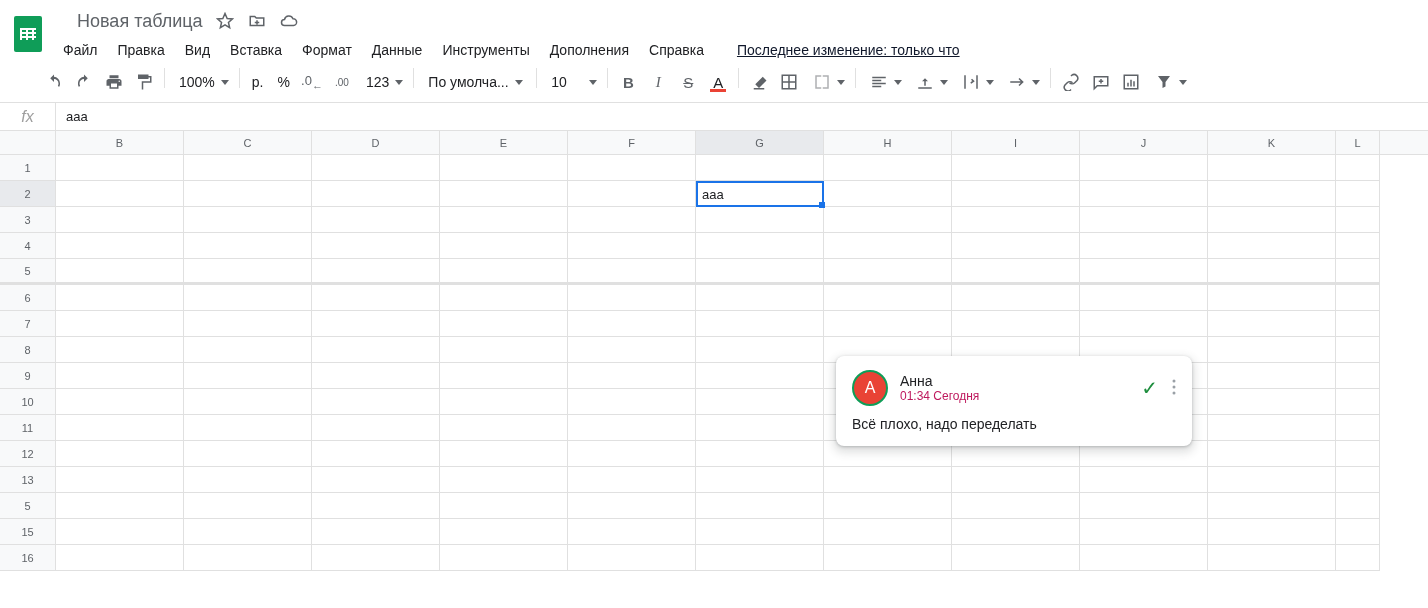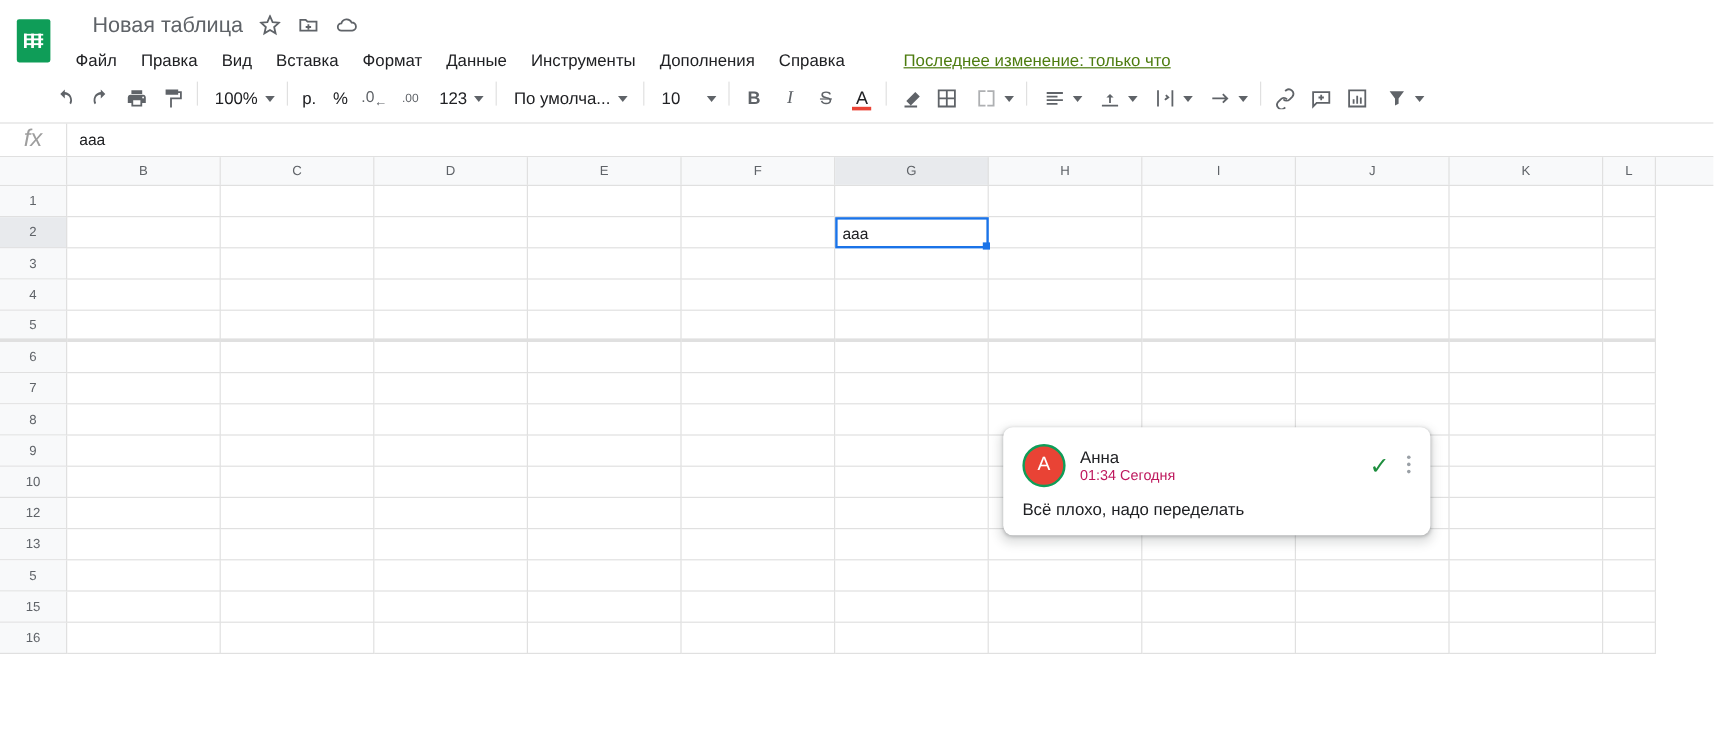--- a/index.html
+++ b/index.html
@@ -7,30 +7,30 @@
 .header { display: flex; align-items: flex-start; padding: 8px 0 0 8px; }
 .logo { width: 40px; height: 52px; display: flex; align-items: center; justify-content: center; margin-right: 8px; }
 .logo-icon { width: 28px; height: 36px; background: #0f9d58; border-radius: 2px; position: relative; display: flex; align-items: center; justify-content: center; }
 .logo-icon::before { content: ''; width: 16px; height: 12px; background: linear-gradient(#fff 2px, transparent 2px) 0 0/100% 4px, linear-gradient(90deg, #fff 2px, transparent 2px) 0 0/6px 100%; position: absolute; }
 .title-area { flex: 1; }
 .title-row { display: flex; align-items: center; gap: 12px; height: 26px; }
 .doc-title { font-size: 18px; color: #5f6368; margin-left: 21px; }
 .title-icon { color: #5f6368; width: 20px; height: 20px; display: flex; align-items: center; justify-content: center; cursor: pointer; }
 .menu-row { display: flex; gap: 6px; margin-top: 4px; align-items: center; }
 .menu-item { padding: 4px 7px; font-size: 14px; cursor: pointer; }
-.last-edit { color: #4d7c0f; text-decoration: underline; margin-left: 36px; font-size: 14px; cursor: pointer; }
+.last-edit { color: #0f172a; text-decoration: underline; margin-left: 20px; font-size: 14px; cursor: pointer; }
 .toolbar { display: flex; padding: 6px 10px 6px 40px; border-bottom: 1px solid #e0e0e0; gap: 2px; }
 .tool-btn { width: 28px; height: 28px; display: flex; align-items: center; justify-content: center; cursor: pointer; color: #5f6368; border-radius: 2px; }
 .tool-btn svg { width: 18px; height: 18px; fill: currentColor; }
 .tool-sep { width: 1px; height: 20px; background: #e0e0e0; margin: 0 4px; }
 .tool-text { padding: 0 6px; font-size: 14px; color: #202124; display: flex; align-items: center; gap: 4px; cursor: pointer; height: 28px; }
 .tool-dropdown { padding: 0 4px 0 8px; font-size: 14px; display: flex; align-items: center; gap: 6px; cursor: pointer; height: 28px; min-width: 60px; }
 .arrow-down { width: 0; height: 0; border-left: 4px solid transparent; border-right: 4px solid transparent; border-top: 5px solid #5f6368; }
 .formula-bar { display: flex; align-items: center; height: 28px; border-bottom: 1px solid #e0e0e0; }
-.fx-label { width: 56px; font-style: italic; color: #9e9e9e; font-size: 20px; border-right: 1px solid #e0e0e0; height: 100%; display: flex; align-items: center; justify-content: center; }
+.fx-label { width: 56px; font-style: italic; color: #9e9e9e; font-size: 16px; border-right: 1px solid #e0e0e0; height: 100%; display: flex; align-items: center; justify-content: center; }
 .formula-input { flex: 1; padding: 0 10px; font-size: 13px; }
 .grid { position: relative; }
 .col-headers { display: flex; height: 24px; background: #f8f9fa; border-bottom: 1px solid #e0e0e0; }
 .corner { width: 56px; border-right: 1px solid #e0e0e0; background: #f8f9fa; }
 .col-header { width: 128px; text-align: center; font-size: 11px; color: #5f6368; border-right: 1px solid #e0e0e0; display: flex; align-items: center; justify-content: center; cursor: pointer; }
 .col-header.sel { background: #e8eaed; }
 .row { display: flex; height: 26px; }
 .row-header { width: 56px; text-align: center; font-size: 11px; color: #5f6368; background: #f8f9fa; border-right: 1px solid #e0e0e0; border-bottom: 1px solid #e0e0e0; display: flex; align-items: center; justify-content: center; cursor: pointer; }
 .row-header.sel { background: #e8eaed; }
 .cell { width: 128px; border-right: 1px solid #e0e0e0; border-bottom: 1px solid #e0e0e0; padding: 0 4px; display: flex; align-items: center; font-size: 13px; cursor: cell; position: relative; }
@@ -377,20 +377,34 @@
         <div class="cell"></div>
         <div class="cell"></div>
         <div class="cell"></div>
         <div class="cell"></div>
         <div class="cell"></div>
         <div class="cell"></div>
         <div class="cell"></div>
         <div class="cell" style="width: 44px;"></div>
       </div>
       <div class="row">
+        <div class="row-header">11</div>
+        <div class="cell"></div>
+        <div class="cell"></div>
+        <div class="cell"></div>
+        <div class="cell"></div>
+        <div class="cell"></div>
+        <div class="cell"></div>
+        <div class="cell"></div>
+        <div class="cell"></div>
+        <div class="cell"></div>
+        <div class="cell"></div>
+        <div class="cell" style="width: 44px;"></div>
+      </div>
+      <div class="row">
         <div class="row-header">12</div>
         <div class="cell"></div>
         <div class="cell"></div>
         <div class="cell"></div>
         <div class="cell"></div>
         <div class="cell"></div>
         <div class="cell"></div>
         <div class="cell"></div>
         <div class="cell"></div>
         <div class="cell"></div>

